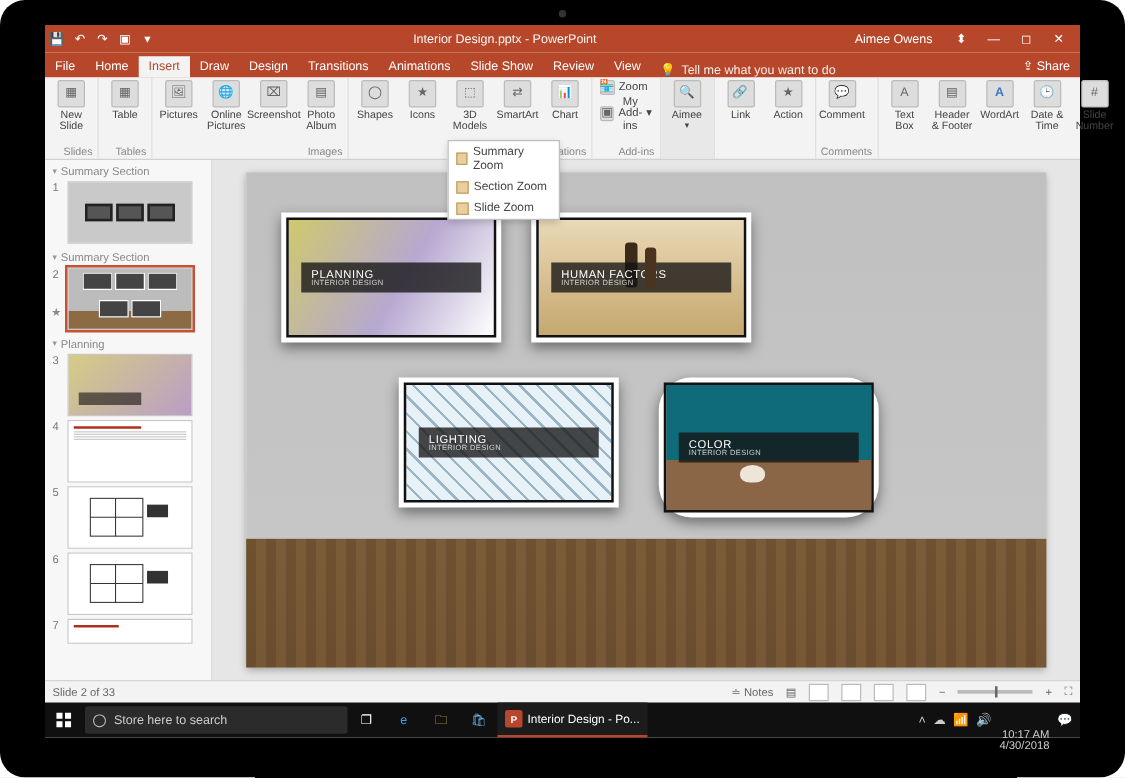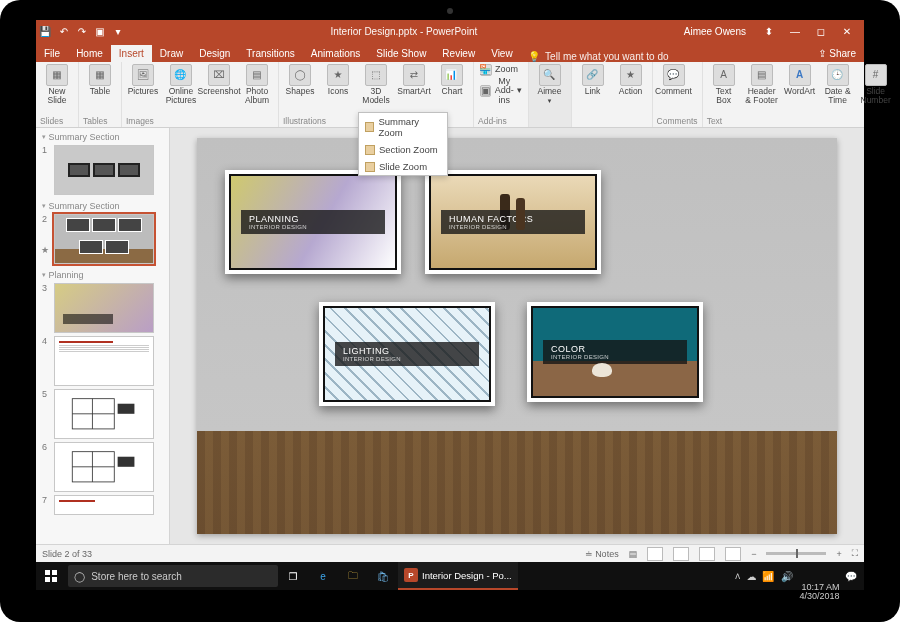--- a/index.html
+++ b/index.html
@@ -25,21 +25,21 @@
 
   
   .ribbon { height:66px; background:#f3f3f3; border-bottom:1px solid #d0d0d0; display:flex; font-size:9px; color:#444; position:relative; }
   .group { display:flex; flex-direction:column; justify-content:space-between; padding:2px 4px 0 4px; border-right:1px solid #e0e0e0; }
   .group .controls { display:flex; gap:4px; align-items:flex-start; }
   .gctl { display:flex; flex-direction:column; align-items:center; gap:1px; text-align:center; line-height:1.05; cursor:default; width:34px; }
   .gctl.small { width:auto; flex-direction:row; gap:3px; font-size:9px; padding:0 2px; }
   .gicon { width:18px; height:18px; background:#ddd; border:1px solid #bbb; border-radius:2px; display:flex; align-items:center; justify-content:center; font-size:10px; color:#666; }
   .gicon.big { width:22px; height:22px; }
   .glabel { font-size:8.5px; }
-  .grouplabel { text-align:left; font-size:8.5px; color:#888; padding-bottom:1px; }
+  .grouplabel { text-align:right; font-size:8.5px; color:#888; padding-bottom:1px; }
   .stack { display:flex; flex-direction:column; gap:1px; }
 
   
   .zoomdrop { position:absolute; top:50px; left:322px; width:90px; background:#fff; border:1px solid #c0c0c0; box-shadow:0 2px 6px rgba(0,0,0,.2); font-size:9.5px; z-index:50; }
   .zoomdrop .zi { padding:3px 6px; display:flex; align-items:center; gap:4px; }
   .zoomdrop .zic { width:10px; height:10px; background:#e9cfa0; border:1px solid #c0a060; }
 
   
   .workspace { flex:1; display:flex; background:#e6e6e6; overflow:hidden; }
   .thumbpane { width:134px; background:#f7f7f7; border-right:1px solid #d4d4d4; overflow:hidden; padding:4px 6px; font-size:9px; color:#666; }
@@ -81,21 +81,21 @@
   .bg3 { background:repeating-linear-gradient(25deg,#caa066 0 10px,#a97a3d 10px 20px); }
   .bg4 { background:repeating-linear-gradient(45deg,#e6f2f8 0 8px,#9cb5c4 8px 10px),repeating-linear-gradient(-45deg,transparent 0 8px,#9cb5c4 8px 10px); }
   .bg5 { background:linear-gradient(#0f6a79 60%, #8b6646 60%); position:relative;}
   .bg5::after{content:"";position:absolute;left:36%;bottom:22%;width:20px;height:14px;background:#ece5d8;border-radius:50% 50% 40% 40%;}
 
   
   .f1 { left:28px;  top:32px;  width:176px; height:104px; }
   .f2 { left:228px; top:32px;  width:176px; height:104px; }
   .f3 { left:428px; top:32px;  width:176px; height:104px; }
   .f4 { left:122px; top:164px; width:176px; height:104px; }
-  .f5 { left:330px; top:164px; width:176px; height:100px; }
+  .f5 { left:330px; top:164px; width:176px; height:112px;border-radius:26px; }
 
   
   .statusbar { height:18px; background:#f3f3f3; border-top:1px solid #d4d4d4; display:flex; align-items:center; font-size:9px; color:#666; padding:0 6px; gap:10px; }
   .statusbar .flex { flex:1; }
   .statusbar .vbtn { width:16px; height:14px; border:1px solid #bbb; background:#fff; }
   .statusbar .slider { width:60px; height:3px; background:#bbb; position:relative; }
   .statusbar .slider::after{ content:""; position:absolute; left:30px; top:-3px; width:2px; height:9px; background:#666;}
 
   
   .taskbar { height:28px; background:#101010; color:#fff; display:flex; align-items:center; font-size:10px; }

